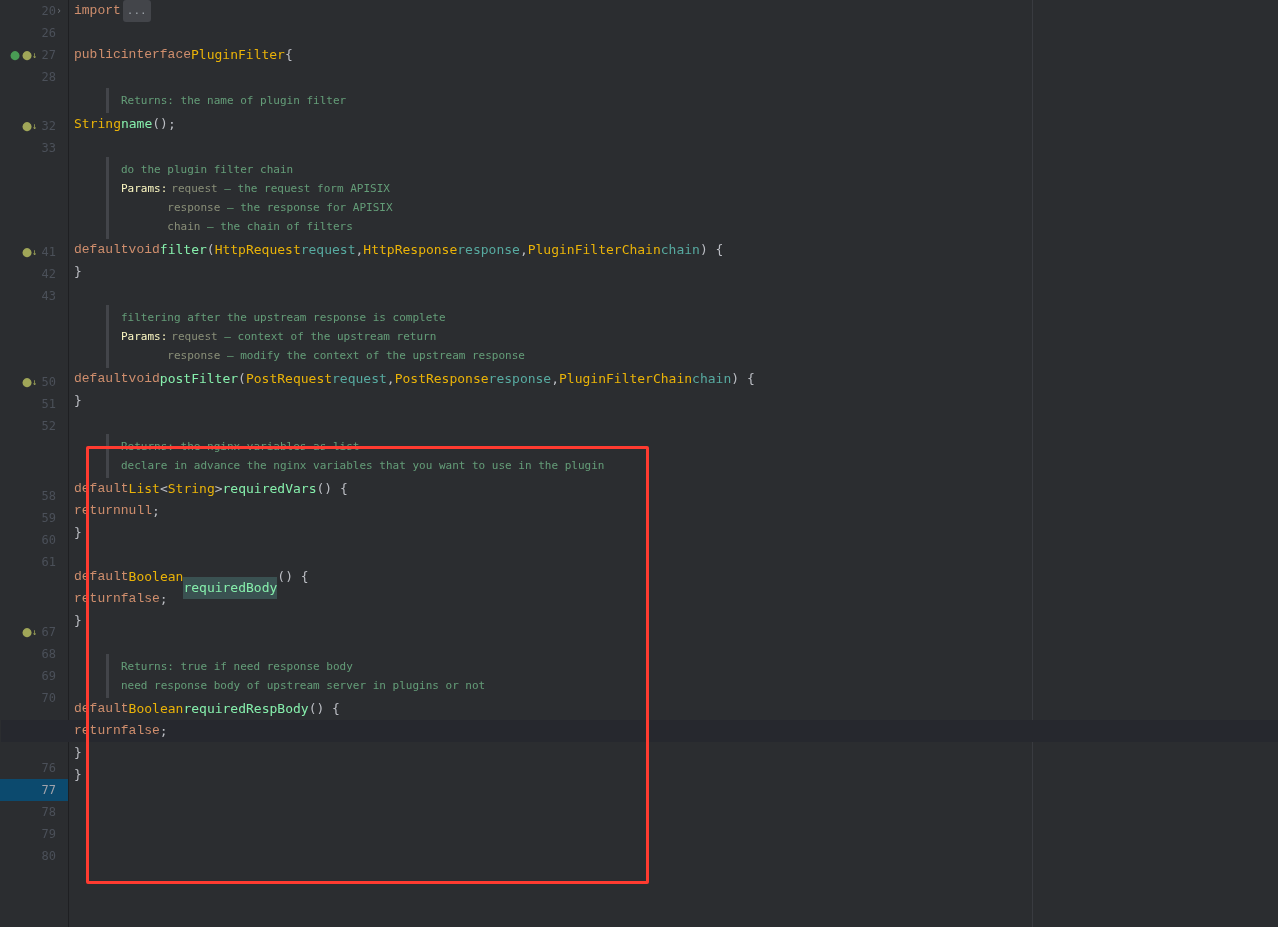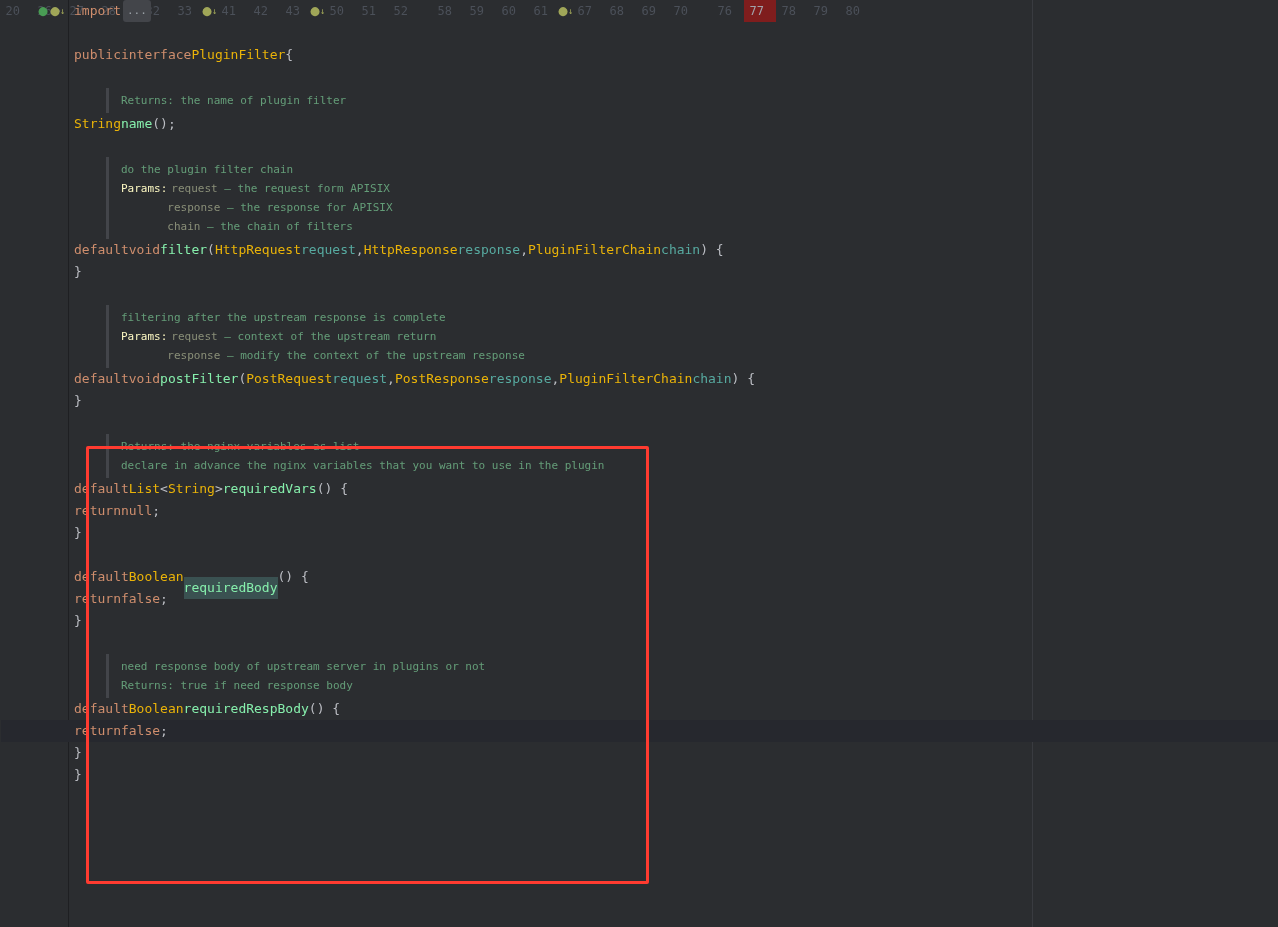--- a/index.html
+++ b/index.html
@@ -17,21 +17,21 @@
     width: 100%;
     min-height: 927px;
   }
   .gutter {
     width: 68px;
     min-width: 68px;
     background: #2b2d30;
     border-right: 1px solid #1e1f22;
     padding-top: 0;
     display: flex;
-    flex-direction: row;
+    flex-direction: column;
     user-select: none;
   }
   .gutter-row {
     height: 22px;
     display: flex;
     align-items: center;
     justify-content: flex-end;
     padding-right: 12px;
     position: relative;
   }
@@ -63,21 +63,21 @@
   .row {
     height: 22px;
     display: flex;
     align-items: center;
     white-space: pre;
     position: relative;
   }
   .row.current {
     background: #26282e;
   }
-  .kw { color: #cf8e6d; }
+  .kw { color: #cf8e6d; font-family: Liberation Mono, monospace; }
   .method { color: #86efac; }  
   .mint { color: #57aaa0; }  
   .punct { color: #bcbec4; }
   .className { color: #eab308; }
   .doc-block {
     border-left: 3px solid #43454a;
     margin-left: 32px;
     padding: 3px 0 3px 12px;
     color: #67a37c;
   }
@@ -213,21 +213,21 @@
         <span class="line-no">69</span>
       </div>
     <div class="gutter-row">
         <span class="line-no">70</span>
       </div>
 
     <div class="gutter-row" style="height:48px;"></div>
     <div class="gutter-row">
         <span class="line-no">76</span>
       </div>
-    <div class="gutter-row" style="background:#7f1d1d;">
+    <div class="gutter-row" style="background:#0c4a6e;">
         <span class="line-no" style="color:#a1a3ab;">77</span>
       </div>
     <div class="gutter-row">
         <span class="line-no">78</span>
       </div>
     <div class="gutter-row">
         <span class="line-no">79</span>
       </div>
     <div class="gutter-row">
         <span class="line-no">80</span>
@@ -293,22 +293,22 @@
 
     <div class="row">    <span class="kw">default</span> <span class="className">Boolean</span> <span class="method hl-word">requiredBody</span><span class="punct">(</span><span class="punct">) {</span></div>
 
     <div class="row">        <span class="kw">return</span> <span class="kw">false</span><span class="punct">;</span></div>
 
     <div class="row">    <span class="punct">}</span></div>
 
     <div class="row"></div>
 
     <div class="doc-block">
+      <div class="doc-line"><span class="doc-text">Returns: true if need response body</span></div>
       <div class="doc-line"><span class="doc-text">need response body of upstream server in plugins or not</span></div>
-      <div class="doc-line"><span class="doc-text">Returns: true if need response body</span></div>
     </div>
 
     <div class="row">    <span class="kw">default</span> <span class="className">Boolean</span> <span class="method">requiredRespBody</span><span class="punct">(</span><span class="punct">) {</span></div>
 
     <div class="row current" style="background:#26282e; margin-left:-73px; padding-left:73px; margin-right:-300px;">        <span class="kw">return</span> <span class="kw">false</span><span class="punct">;</span></div>
 
     <div class="row">    <span class="punct">}</span></div>
 
     <div class="row"><span class="punct">}</span></div>
 

